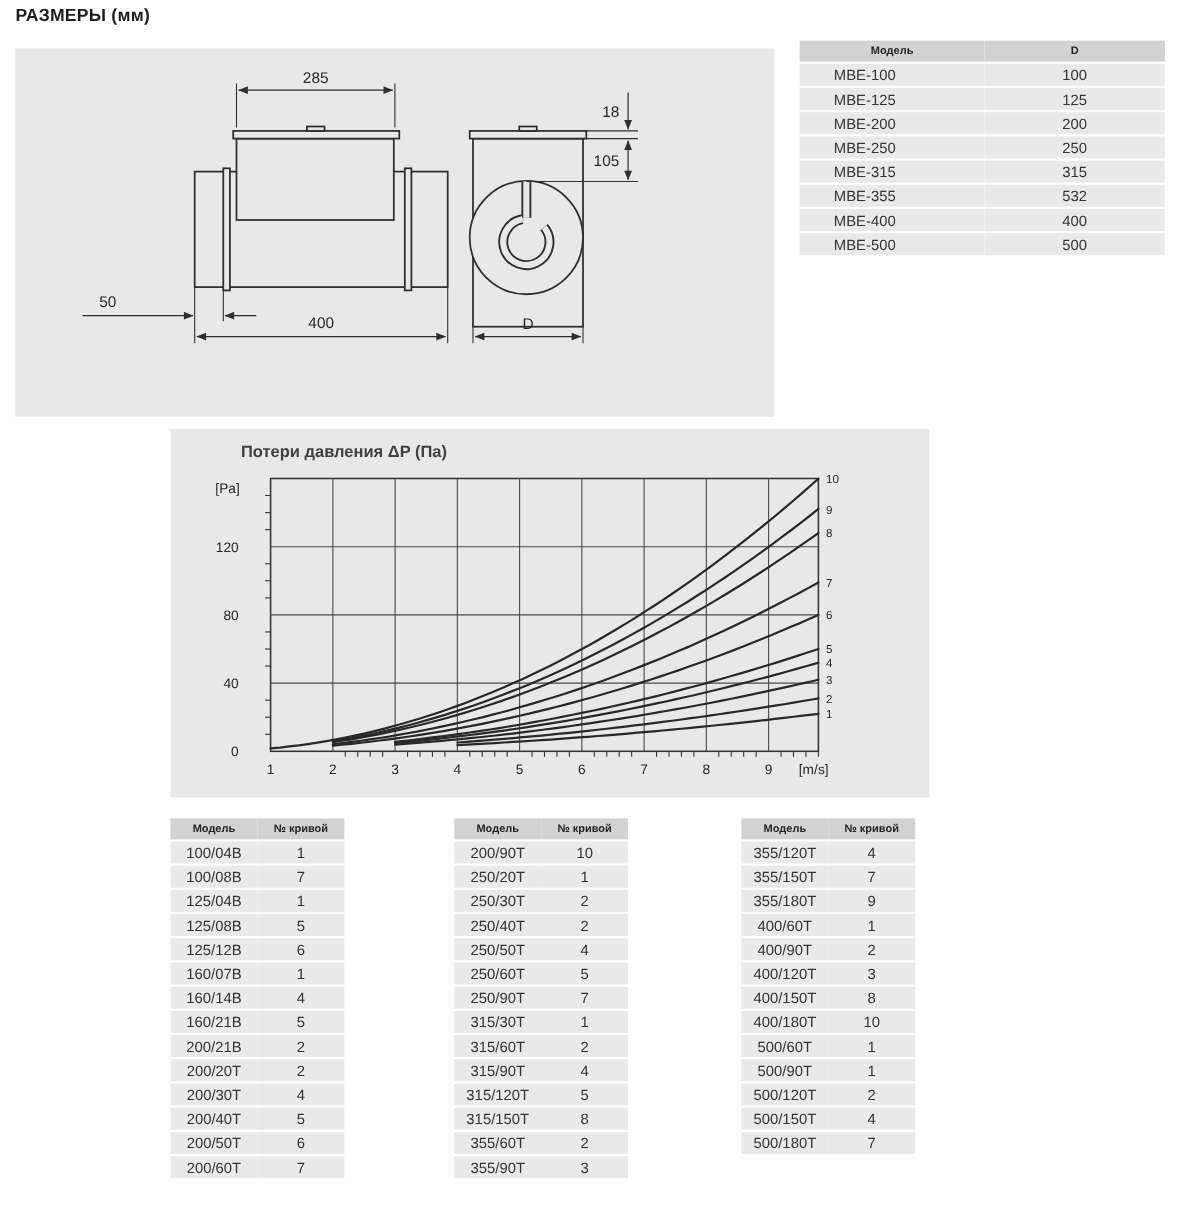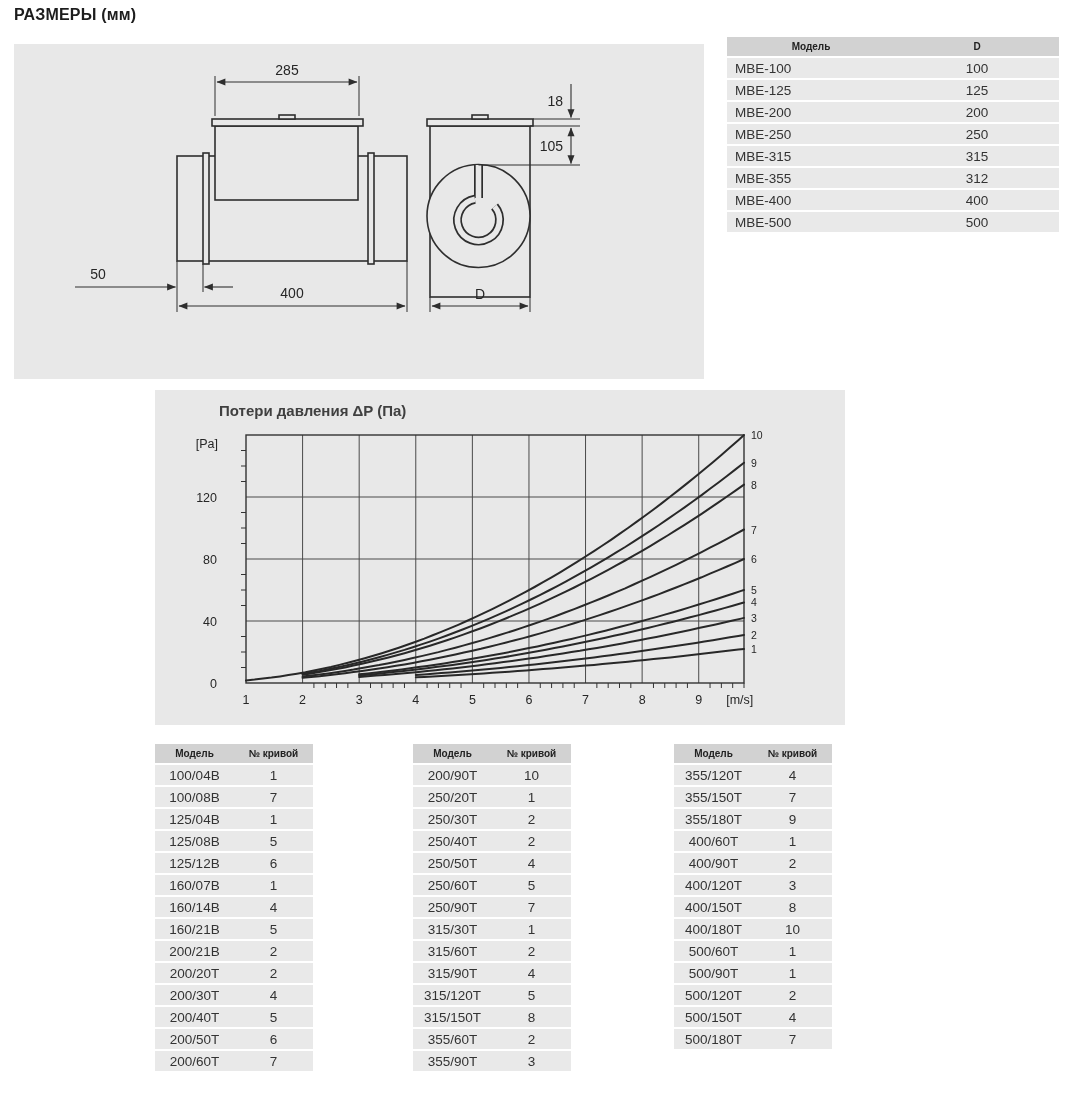--- a/index.html
+++ b/index.html
@@ -9,21 +9,21 @@
   .panel{position:absolute;background:#e8e8e8;}
   #drawing-panel{left:14px;top:44px;width:690px;height:335px;}
   #chart-panel{left:155px;top:390px;width:690px;height:335px;}
   #drawing-svg,#chart-svg{position:absolute;left:0;top:0;}
   .chart-title{position:absolute;left:64px;top:12px;font-size:15px;font-weight:bold;color:#404040;}
   table.data{position:absolute;border-collapse:separate;border-spacing:0 2px;table-layout:fixed;}
   table.data th{background:#d2d2d2;font-weight:bold;font-size:10px;padding:4px 0;text-align:center;color:#222;}
   table.data td{background:#e9e9e9;font-size:13.5px;padding:2.5px 0;text-align:center;color:#333;}
   #model-table{left:727px;top:35px;width:332px;}
   #model-table col.c1{width:168px;} #model-table col.c2{width:164px;}
-  #model-table td.model-cell{text-align:left;padding-left:8px;}
+  #model-table td.model-cell{text-align:left;padding-left:31px;}
   .curve-table{width:158px;top:742px;}
   .curve-table col{width:79px;}
   #curve-table-1{left:155px;} #curve-table-2{left:413px;} #curve-table-3{left:674px;}
   svg text{font-family:"Liberation Sans",sans-serif;fill:#262626;}
   .dim-text{font-size:14px;}
   .shape{fill:#e8e8e8;stroke:#2e2e2e;stroke-width:1.6;}
   .dimline{stroke:#2e2e2e;stroke-width:1.1;fill:none;}
   .extline{stroke:#2e2e2e;stroke-width:1;fill:none;}
 </style>
 </head>
@@ -121,21 +121,21 @@
         <tr>
           <td class="model-cell">MBE-250</td>
           <td class="value-cell">250</td>
         </tr>
         <tr>
           <td class="model-cell">MBE-315</td>
           <td class="value-cell">315</td>
         </tr>
         <tr>
           <td class="model-cell">MBE-355</td>
-          <td class="value-cell">312</td>
+          <td class="value-cell">532</td>
         </tr>
         <tr>
           <td class="model-cell">MBE-400</td>
           <td class="value-cell">400</td>
         </tr>
         <tr>
           <td class="model-cell">MBE-500</td>
           <td class="value-cell">500</td>
         </tr>
       </tbody>

